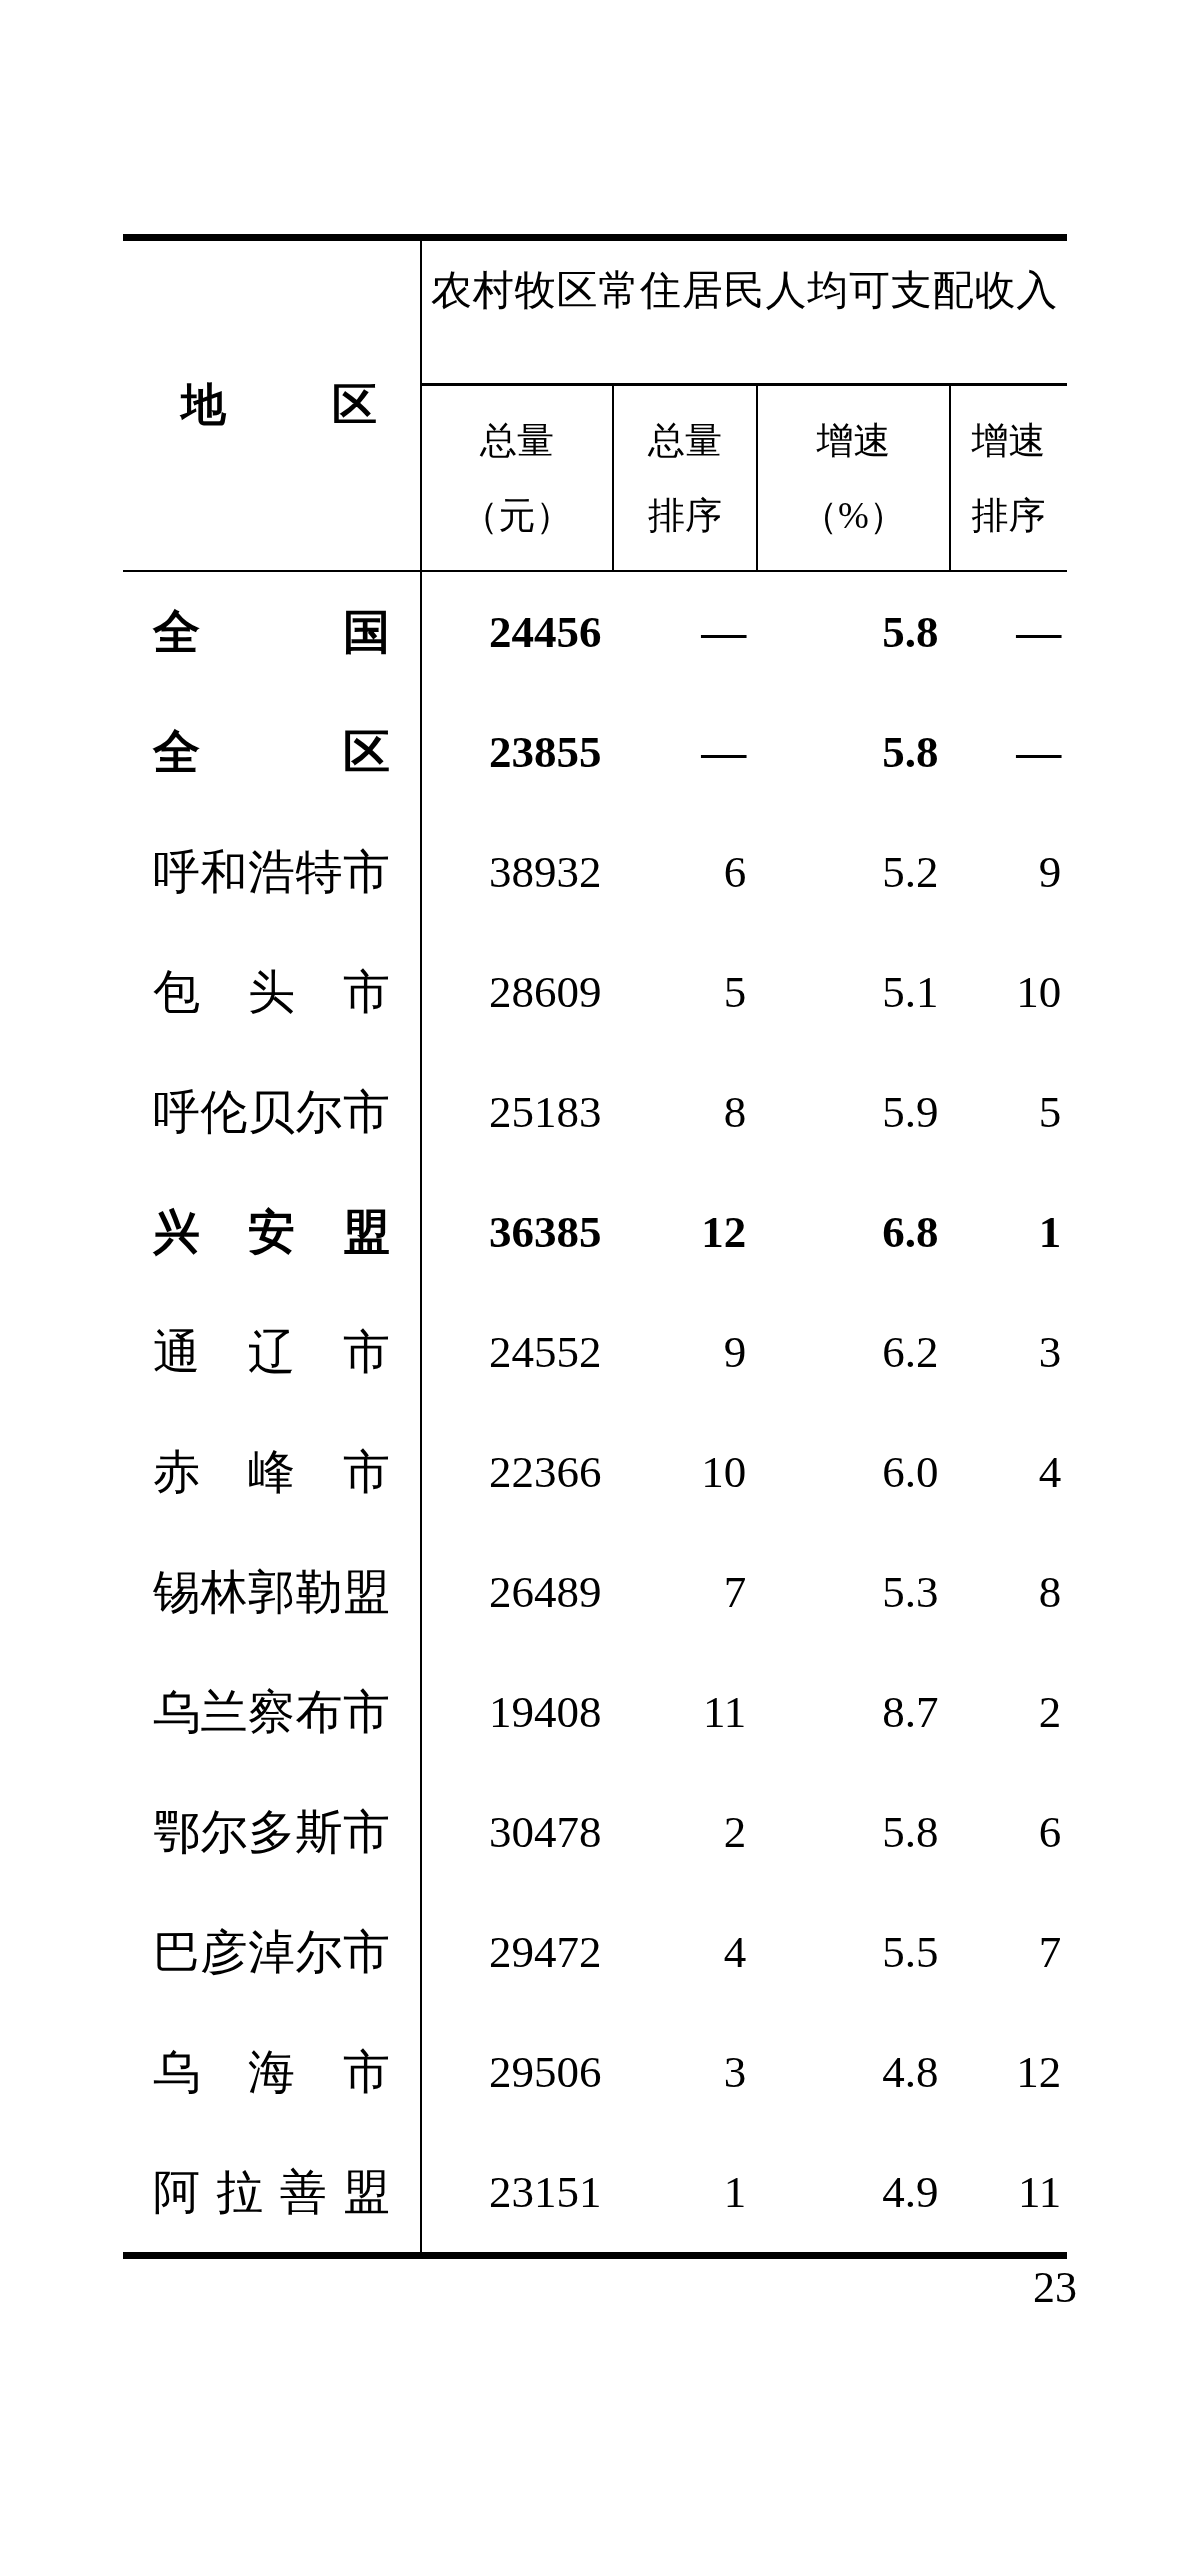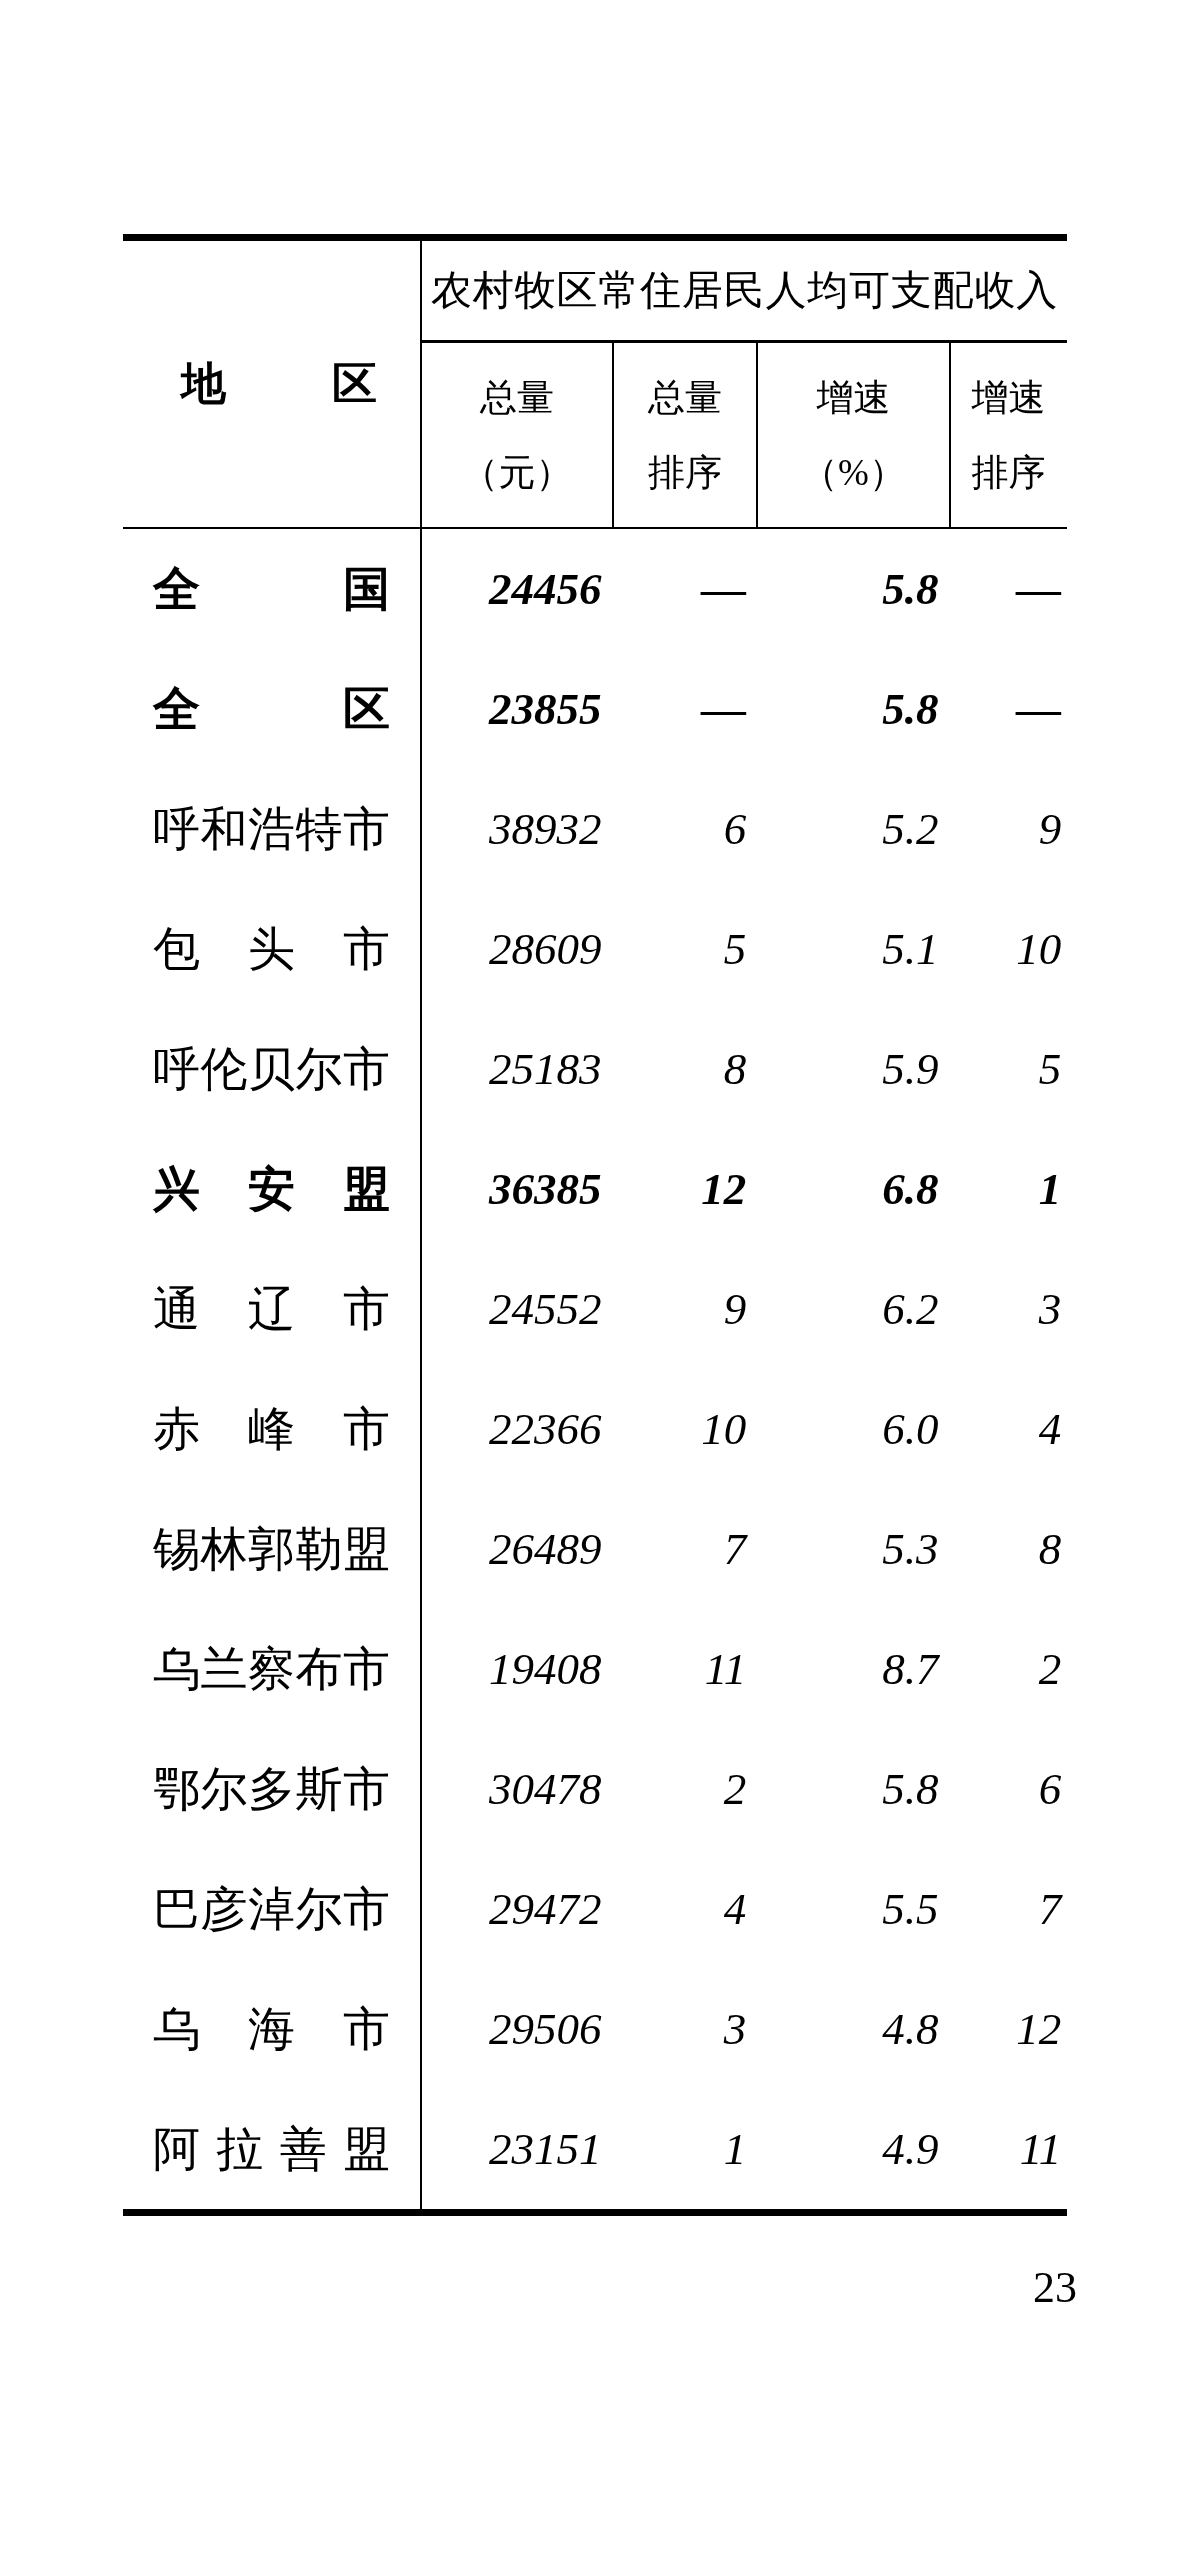--- a/index.html
+++ b/index.html
@@ -34,20 +34,21 @@
   }
   .group-head {
     height:99px;
     display:flex; align-items:center; justify-content:center;
     font-size:41px; letter-spacing:0.8px; white-space:nowrap;
   }
   .sub-heads {
     display:grid; grid-template-columns:192px 144px 193px 115px;
     border-top:3.1px solid #000;
     height:187px;
+    margin-top:43px;
   }
   .sub-head {
     display:flex; flex-direction:column;
     align-items:center; justify-content:center;
     font-size:37px; line-height:75px; white-space:nowrap;
   }
   .sub-head.divided { border-right:2.3px solid #000; }
   
   .row {
     display:grid; grid-template-columns:299px 192px 144px 193px 115px;
@@ -59,21 +60,21 @@
     height:100%;
     display:flex; align-items:center;
   }
   .region-label {
     width:100%;
     display:flex; justify-content:space-between;
     padding:0 30px;
     font-size:47px; line-height:1;
   }
   .cell.num {
-    font-size:45px; text-align:right; white-space:nowrap;font-style:italic;
+    font-size:45px; text-align:right; white-space:nowrap;
   }
   .cell.c-total  { padding-right:12.5px; }
   .cell.c-trank  { padding-right:11.7px; }
   .cell.c-growth { padding-right:12.5px; }
   .cell.c-grank  { padding-right:4.7px; }
   .row-bold .cell, .row-bold .region-label { font-weight:bold; }
   
   .page-num {
     position:absolute; left:929px; top:2262px; width:148px;
     text-align:right; font-size:44px; line-height:1.2;

